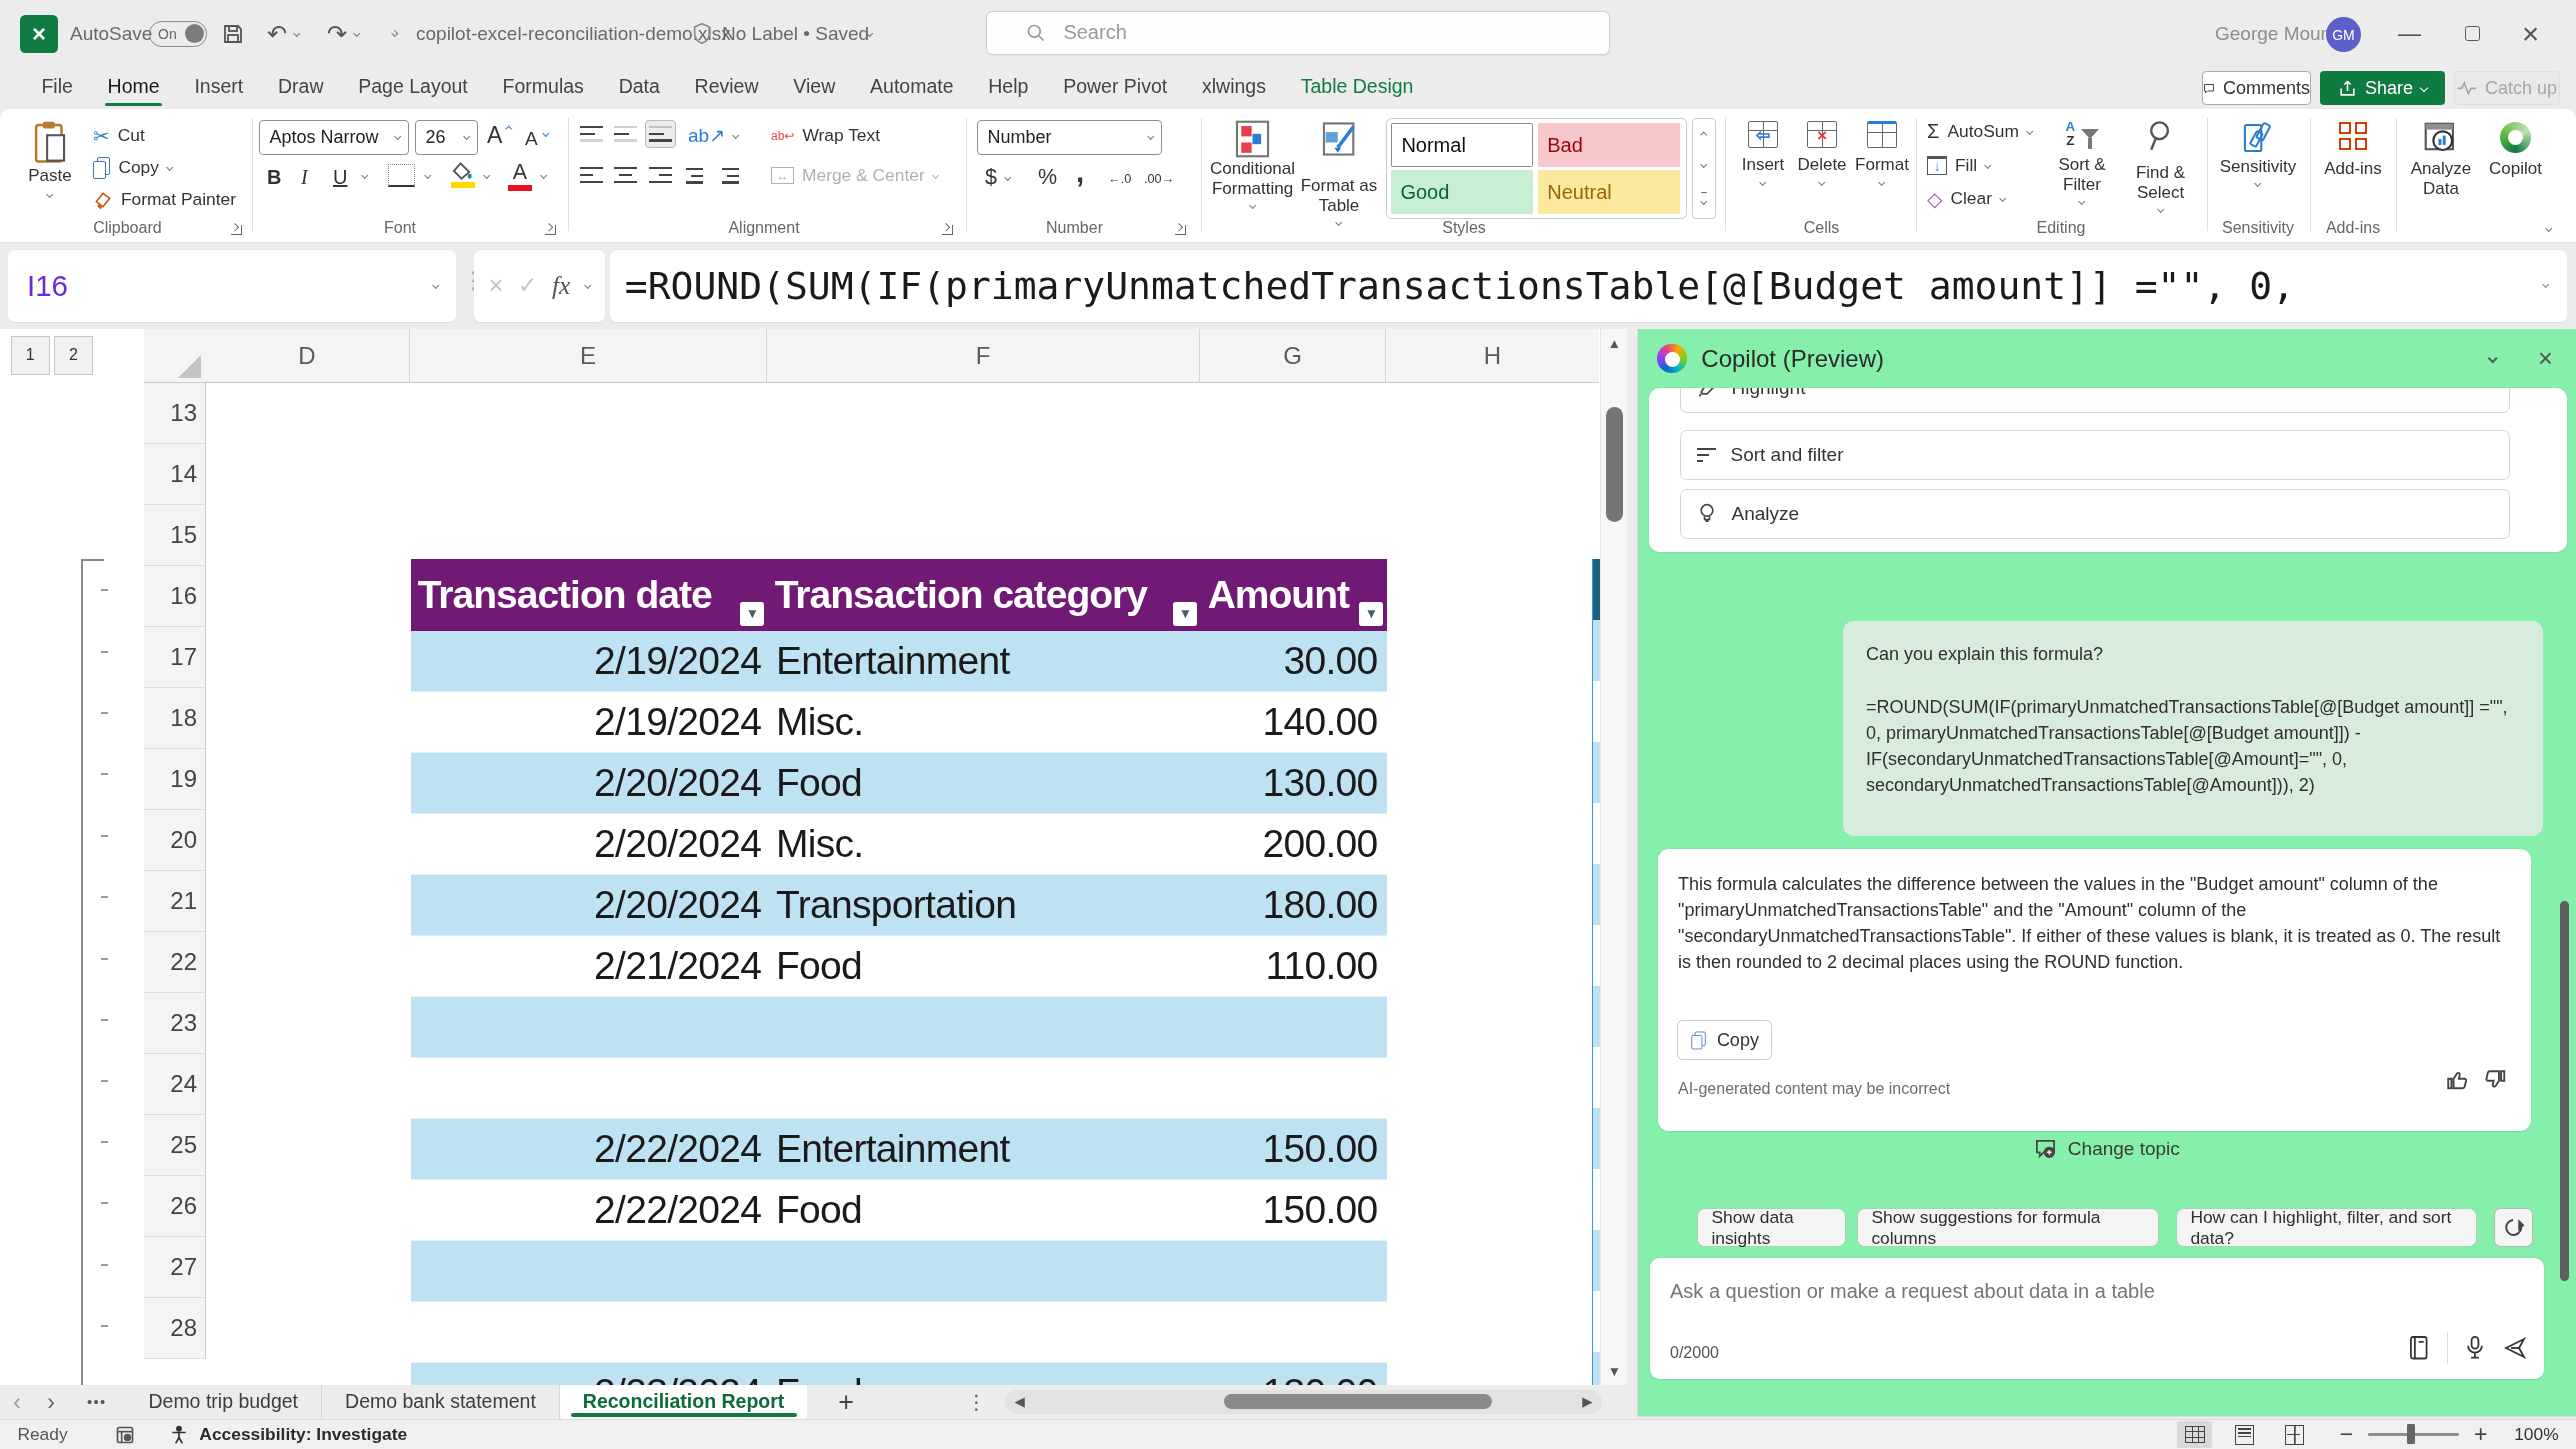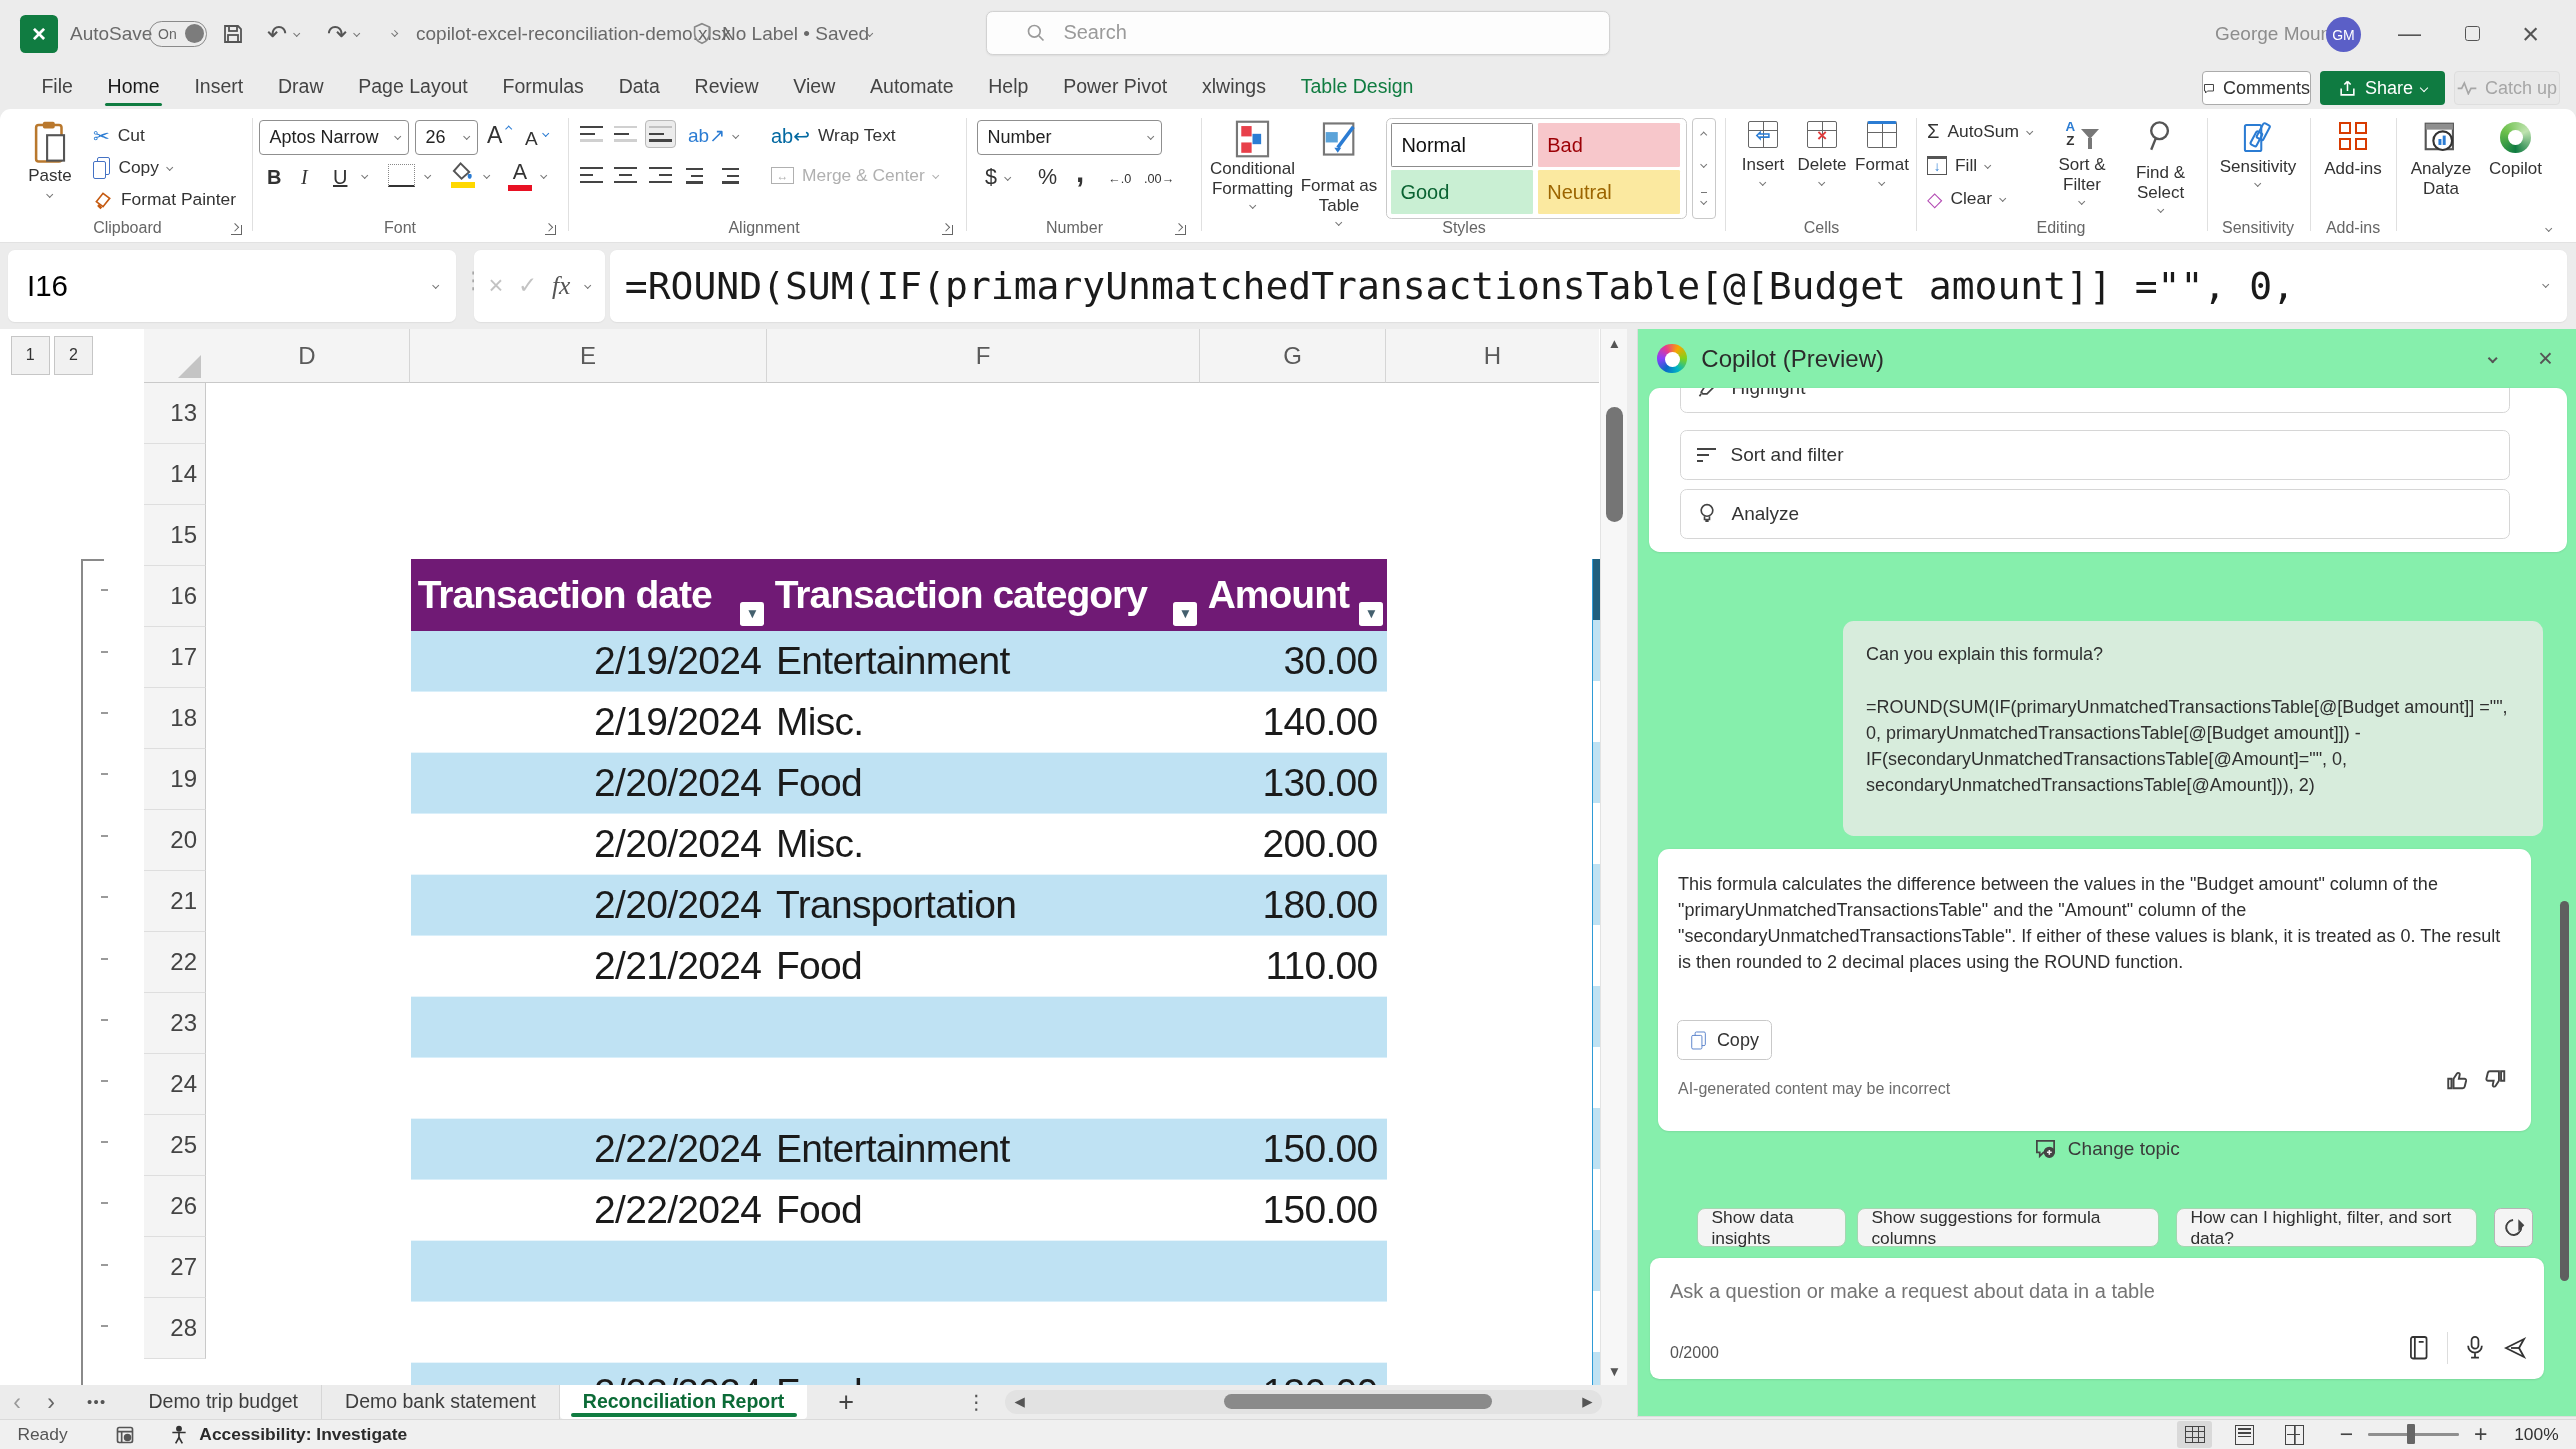--- a/index.html
+++ b/index.html
@@ -59,21 +59,21 @@
 .funnel{width:0;height:0;border-left:9.4px solid transparent;border-right:9.4px solid transparent;border-top:10.7px solid #777;position:relative}
 .funnel::after{content:"";position:absolute;left:-2px;top:-1.3px;width:4px;height:10.7px;background:#777}
 .addins-ic{display:grid;grid-template-columns:12px 12px;grid-template-rows:12px 12px;gap:3.4px}
 .addins-ic i{border:2px solid #d83b01}
 .swirl{width:31px;height:31px;border-radius:50%;background:conic-gradient(from 210deg,#0b68c8,#8a3ffc,#e83a8e,#f7a600,#7fd11b,#00b7c3,#0b68c8);position:relative}
 .swirl::after{content:"";position:absolute;left:8px;top:8px;width:14.8px;height:14.8px;border-radius:50%;background:#fff}
 .swirl.green{background:conic-gradient(from 180deg,#0f7b41,#6cc04a,#bfe3b0,#0f7b41)}
 
 #fbar{position:absolute;left:0;top:243px;width:2576px;height:86px;background:#ececec}
 .fbox{position:absolute;top:6.7px;height:72px;background:#fff;border-radius:6.7px;box-shadow:0 0.7px 1.3px rgba(0,0,0,.06)}
-#namebox{left:8px;width:448px;display:flex;align-items:center;font-size:29.5px;color:#000000;padding-left:19px}
+#namebox{left:8px;width:448px;display:flex;align-items:center;font-size:29.5px;color:#6d28d9;padding-left:19px}
 #fxbox{left:474px;width:131px;display:flex;align-items:center;justify-content:space-evenly}
 #formulabox{left:610px;width:1957px;display:flex;align-items:center;overflow:hidden}
 #formulabox .ftext{font-family:"DejaVu Sans Mono",monospace;font-size:38px;color:#1a1a1a;white-space:pre;padding-left:14.8px}
 
 #grid{position:absolute;left:0;top:329px;width:1600px;height:1057px;background:#fff}
 #outline-bar{position:absolute;left:0;top:0;width:144px;height:1057px;background:#fff}
 .olbtn{position:absolute;top:6.7px;width:39px;height:39px;background:#f1f1f1;border:0.7px solid #c6c6c6;font-size:16px;color:#333;display:flex;align-items:center;justify-content:center}
 #corner{position:absolute;left:144px;top:0;width:62px;height:54px;background:#f4f4f4;border-right:0.7px solid #c9c9c9;border-bottom:0.7px solid #c9c9c9}
 #corner::after{content:"";position:absolute;right:4px;bottom:4px;border-left:23px solid transparent;border-bottom:23px solid #c4c4c4}
 #colheads{position:absolute;left:205px;top:0;height:54px;display:flex}
@@ -358,21 +358,21 @@
         </span>
       </div>
     <div class="rsm" style="left:722px;top:52px;color:#2b7cd3;font-size:17.4px">
         <span class="al-ic" style="width:17.4px">
           <i style="width:17.4px"></i>
           <i style="width:12px;align-self:flex-end"></i>
           <i style="width:17.4px"></i>
         </span>
       </div>
     <div class="rsm" style="left:771px;top:12px">
-        <span style="color:#0369a1;font-size:20px">ab↩</span>
+        <span style="color:#ef4444;font-size:12px">ab↩</span>
         <span>Wrap Text</span>
       </div>
     <div class="rsm" style="left:771px;top:52px;color:#b0b0b0">
         <span style="width:23px;height:17.4px;border:1.3px solid #b0b0b0;display:inline-flex;align-items:center;justify-content:center;font-size:12px">↔</span>
         <span>Merge &amp; Center</span>
         <i class="chev sm" style="border-color:#b0b0b0"></i>
       </div>
     <div class="grp-label" style="left:576px;width:376px">Alignment</div>
     <span class="launcher" style="left:942px"></span>
     <div class="vline" style="left:966px;top:9.4px;height:113px"></div>

